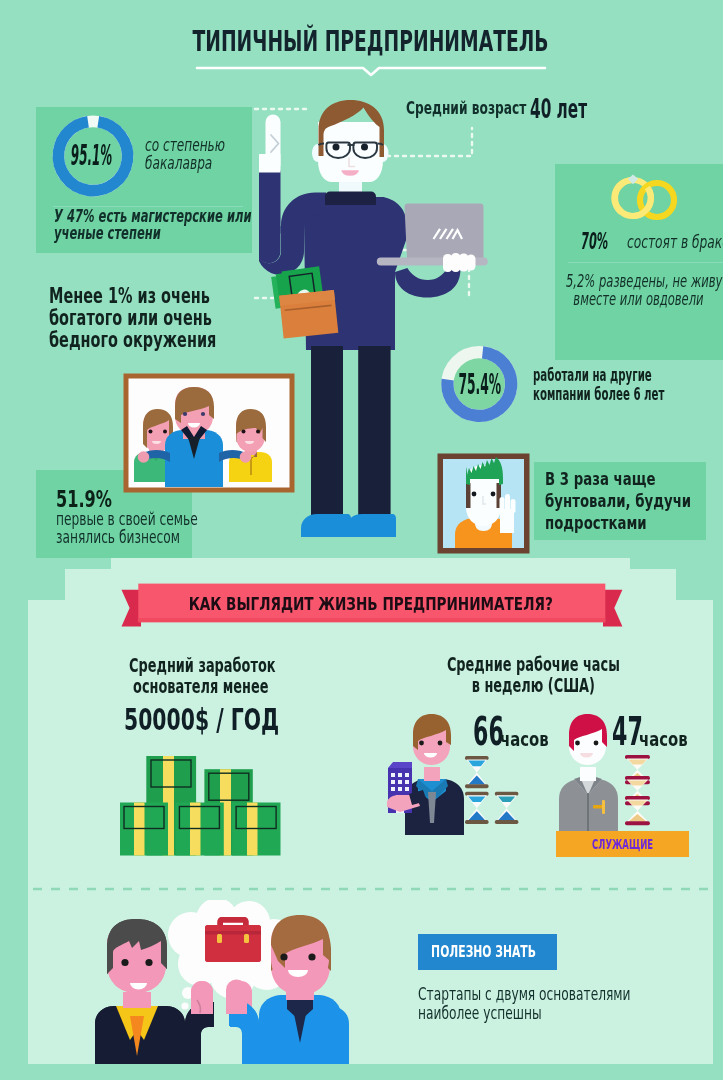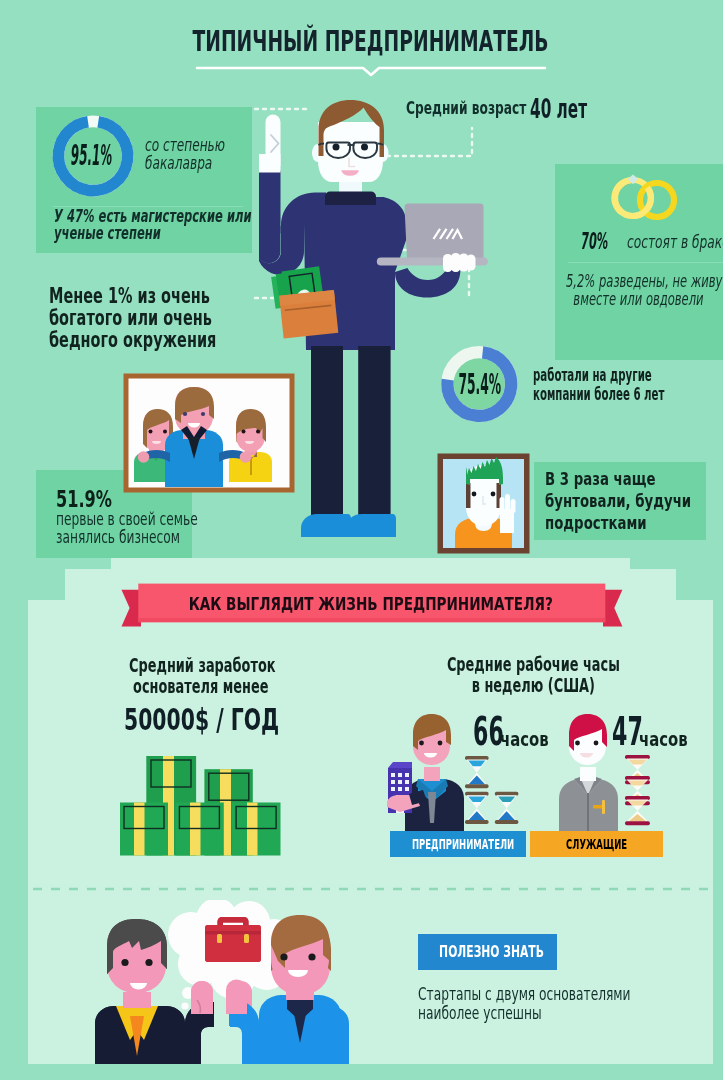--- a/index.html
+++ b/index.html
@@ -10,39 +10,39 @@
   .stage{position:absolute;left:0;top:0;width:723px;height:1080px;overflow:hidden;margin-left:9px;}
   .abs{position:absolute;}
   svg{display:block;}
   .title{
     position:absolute;left:0;top:24px;width:723px;text-align:center;
     font-size:29px;font-weight:bold;color:#13242c;
     transform:scaleX(0.718);transform-origin:center top;
   }
   .card{position:absolute;background:#6fd3a3;font-style:italic;}
   .card-degree{left:27px;top:107px;width:216px;height:146px;}
-  .foot-badge{left:409px;top:934px;width:139px;height:36px;line-height:36px;text-align:right;
+  .foot-badge{left:409px;top:934px;width:139px;height:36px;line-height:36px;text-align:left;
               background:#2287cf;font-size:15px;font-weight:bold;color:#ffffff;}
   .foot-badge span{display:inline-block;transform:scaleX(0.80);}
   .foot-text{left:409px;top:985px;font-size:17px;color:#12302b;line-height:19px;white-space:nowrap;
              transform:scaleX(0.80);transform-origin:left top;}
   .hrs-head{left:430px;top:654px;width:250px;text-align:center;font-size:19px;font-weight:bold;
             color:#11231f;line-height:20.6px;white-space:nowrap;transform:scaleX(0.755);transform-origin:left top;}
   .hrs-num{position:absolute;font-size:39px;font-weight:bold;color:#101f26;white-space:nowrap;
            transform:scaleX(0.63);transform-origin:left top;}
   .hrs-unit{position:absolute;font-size:19px;font-weight:bold;color:#11231f;white-space:nowrap;
             transform:scaleX(0.87);transform-origin:left top;}
   .hrs-num-a{left:464px;top:709px;}
   .hrs-unit-a{left:491px;top:728px;}
   .hrs-num-b{left:603px;top:709px;}
   .hrs-unit-b{left:630px;top:728px;}
   .badge{position:absolute;text-align:center;font-size:13.5px;font-weight:bold;color:#ffffff;}
   .badge span{display:inline-block;transform:scaleX(0.70);}
   .badge-a{left:381px;top:831px;width:136px;height:26px;line-height:26px;background:#1e8fd0;}
-  .badge-b{left:521px;top:830.7px;width:133px;height:26px;line-height:26px;background:#f5a623;color:#000000;}
+  .badge-b{left:547px;top:830.7px;width:133px;height:26px;line-height:26px;background:#f5a623;color:#6d28d9;}
   .earn-head{left:120px;top:655px;width:190px;text-align:center;font-size:19px;font-weight:bold;
              color:#11231f;line-height:20.6px;white-space:nowrap;transform:scaleX(0.755);transform-origin:left top;}
   .earn-val{left:115px;top:702px;font-size:30px;font-weight:bold;color:#101f26;white-space:nowrap;
             transform:scaleX(0.755);transform-origin:left top;}
   .ribbon-text{font-family:"DejaVu Sans",sans-serif;font-size:17px;font-weight:bold;fill:#1c0c14;}
   .card-rebel{left:525px;top:462px;width:172px;height:78px;}
   .rb-text{left:536px;top:468px;font-size:18.5px;font-weight:bold;color:#11231f;
            line-height:22px;white-space:nowrap;transform:scaleX(0.80);transform-origin:left top;}
   .card-first{left:27px;top:470px;width:156px;height:88px;}
   .fi-val{left:47px;top:486px;font-size:23px;font-weight:bold;color:#0c2118;white-space:nowrap;
@@ -323,23 +323,20 @@
     </g>
     <g transform="translate(0,41)">
       <rect x="0" y="0" width="24.9" height="4" rx="1.8" fill="#9c1240"></rect>
       <path d="M1.6,3.6 h21.7 l-10.85,11.2 l10.85,11.2 h-21.7 l10.85,-11.2 Z" fill="#fdfbf6"></path>
       <path d="M3.2,4.6 h18.5 l-4.6,5 h-9.3 Z" fill="#f3d9a0"></path>
       <path d="M3.6,25.6 h17.7 l-8.85,-7.5 Z" fill="#edcb86"></path>
       <rect x="0" y="25.3" width="24.9" height="4" rx="1.8" fill="#9c1240"></rect>
     </g>
   </svg>
 
-  <div class="abs badge badge-a">
-    <span>ПРЕДПРИНИМАТЕЛИ</span>
-  </div>
   <div class="abs badge badge-b">
     <span>СЛУЖАЩИЕ</span>
   </div>
 
   <div class="abs earn-head">
     <div>Средний заработок</div>
     <div>основателя менее</div>
   </div>
   <div class="abs earn-val">50000$ / ГОД</div>
   <svg class="abs" style="left:111px;top:756px" width="162" height="101">

